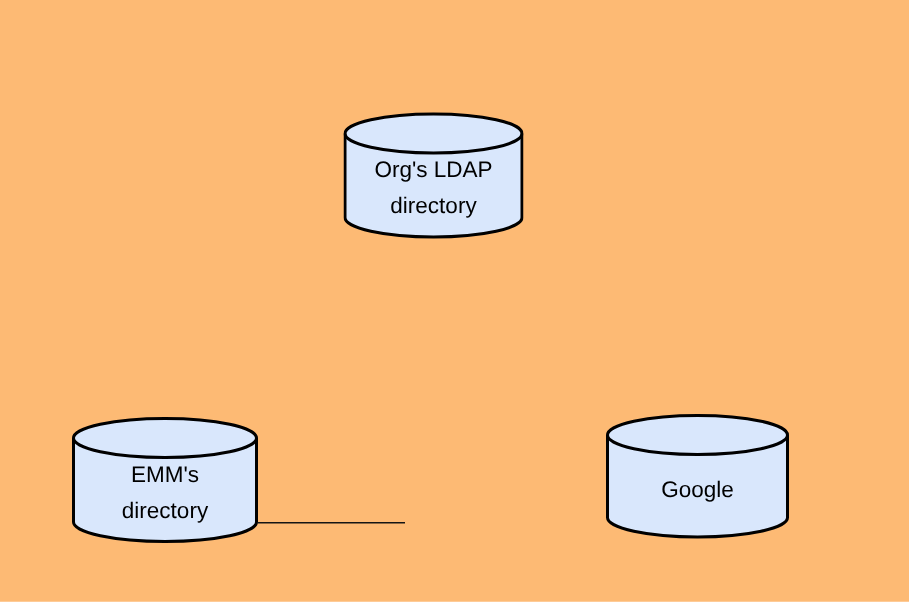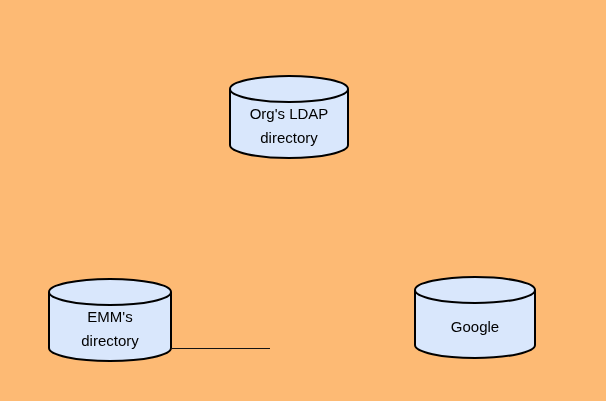--- a/index.html
+++ b/index.html
@@ -16,21 +16,21 @@
     position: relative;
     width: 606px;
     height: 401px;
     background: #fdba74;
   }
   .node {
     position: absolute;
   }
   .node-ldap   { left: 229px; top: 74px;  width: 120px; height: 86px; }
   .node-emm    { left: 48px;  top: 277px; width: 124px; height: 86px; }
-  .node-google { left: 414px; top: 275px; width: 122px; height: 85px; }
+  .node-google { left: 404px; top: 275px; width: 122px; height: 85px; }
   .cyl {
     position: absolute;
     left: 0; top: 0;
     width: 100%; height: 100%;
     display: block;
   }
   .cyl path {
     stroke: #000000;
     stroke-width: 2;
   }

